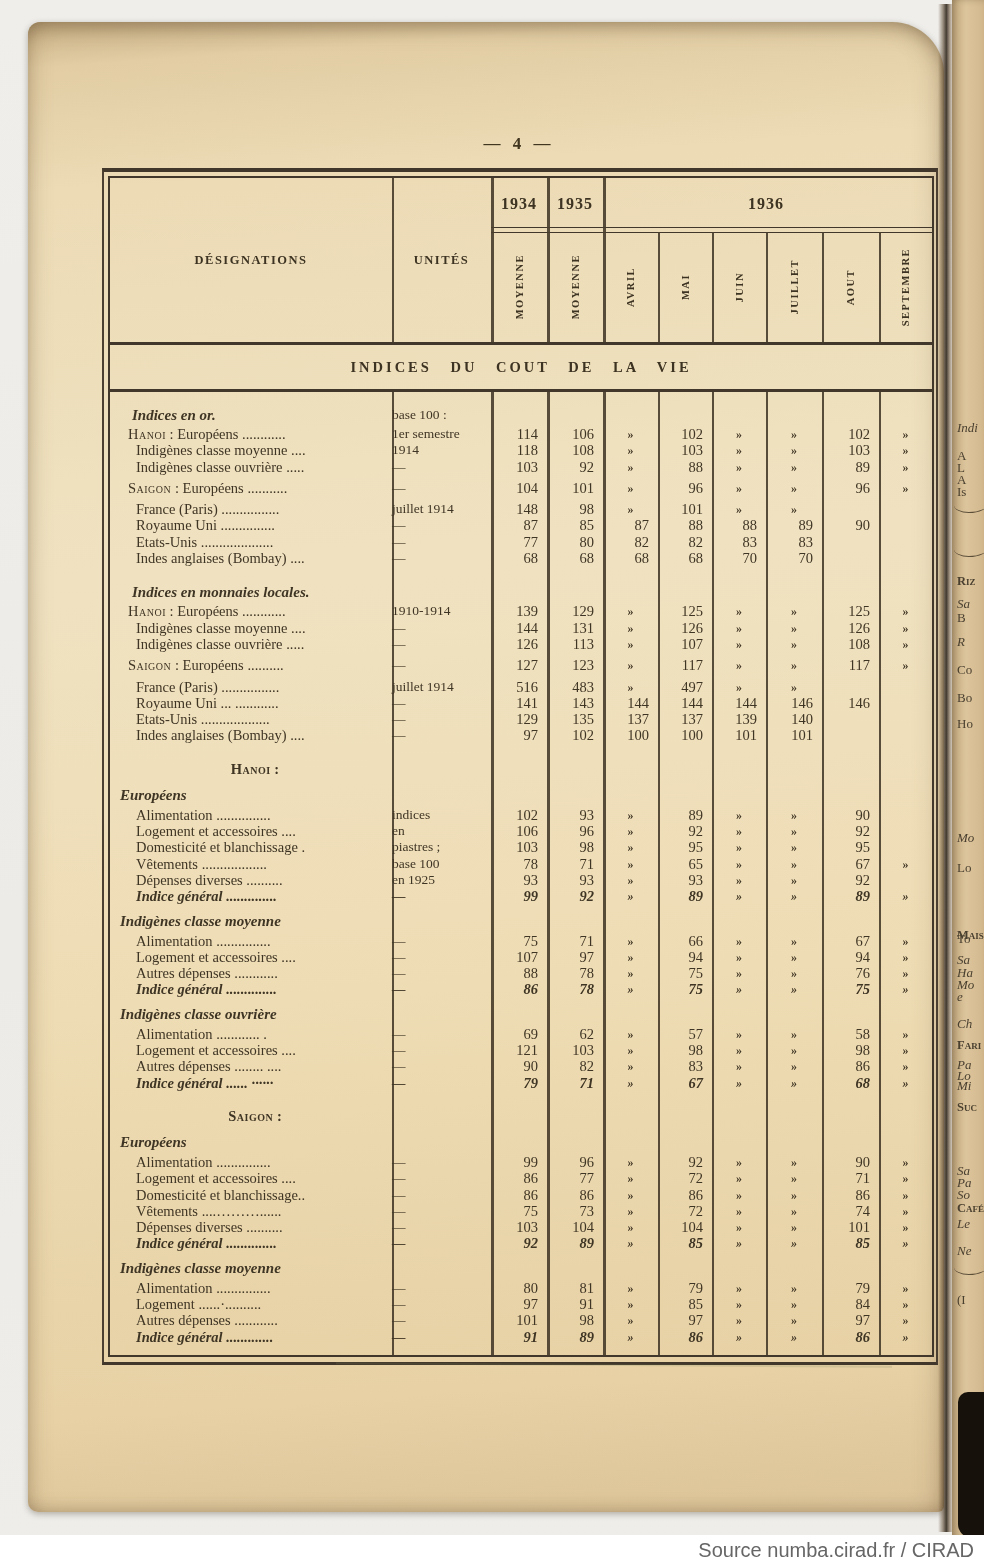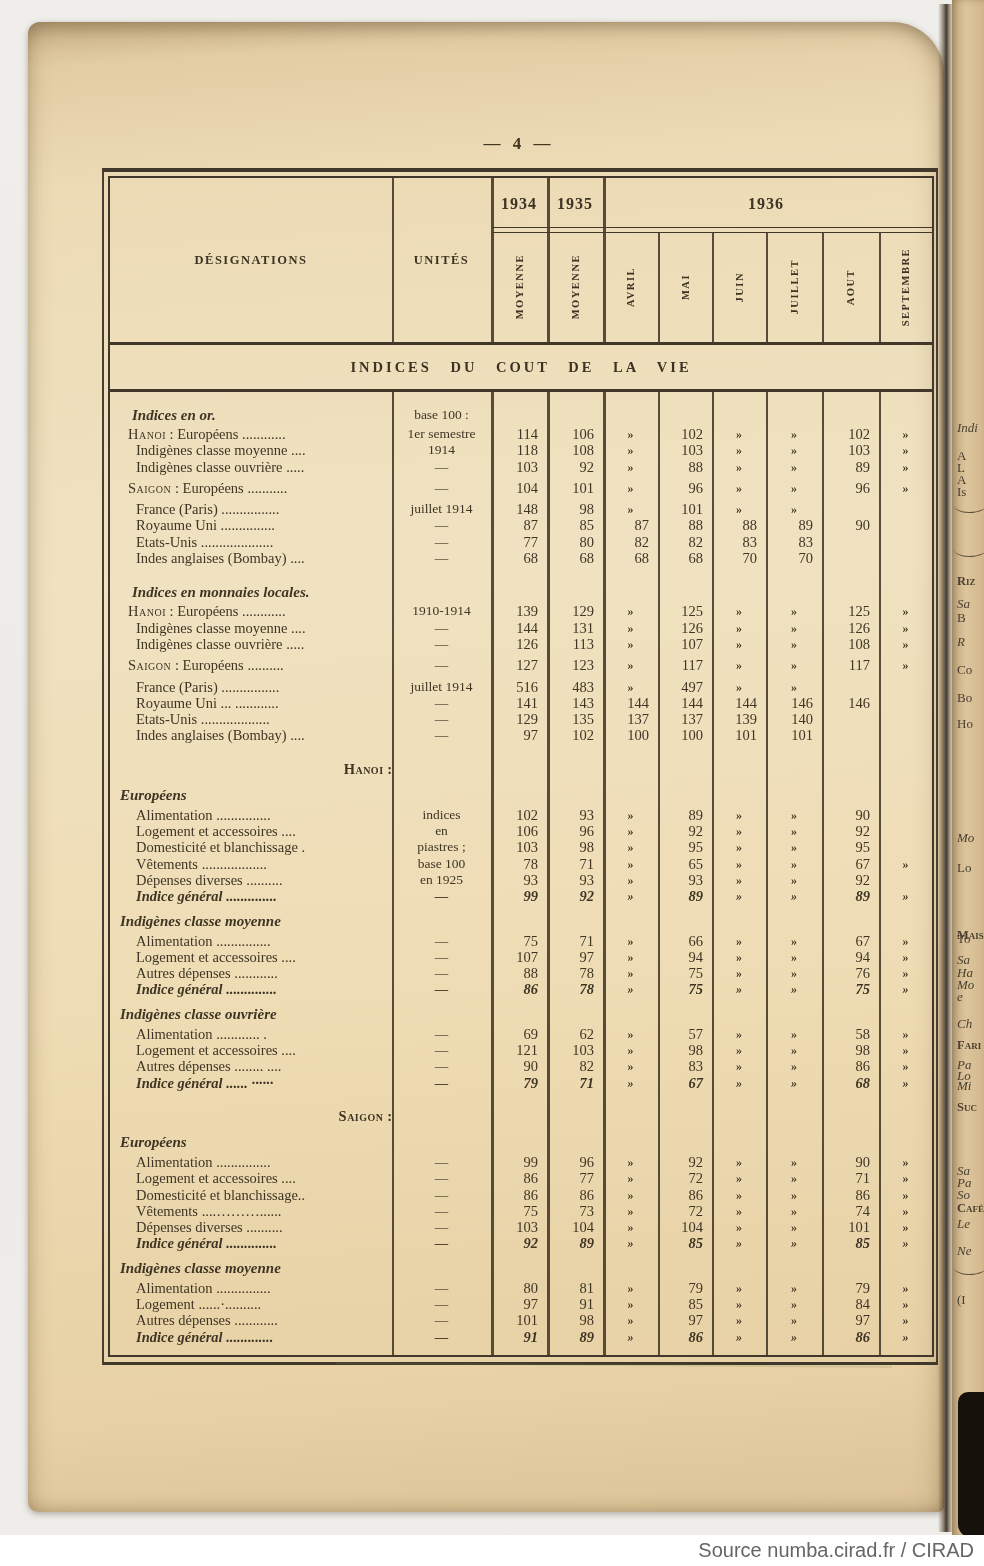--- a/index.html
+++ b/index.html
@@ -53,29 +53,29 @@
 
   .tbody{position:relative;padding:8px 0 10px;}
   .vr{position:absolute;background:#4a3f2e;opacity:.92;}
 
   .trow{display:grid;position:relative;z-index:2;
         grid-template-columns:282px 99px 56px 56px 55px 54px 54px 56px 57px 53px;
         height:16.3px;line-height:16.3px;font-size:14.5px;color:#3f3524;}
   .trow .c{overflow:visible;white-space:nowrap;}
   .trow .label{padding-left:26px;}
   .trow.hasSC .label{padding-left:18px;}
-  .trow .unit{text-align:center;font-size:13.5px;}
+  .trow .unit{font-size:13.5px;}
   .trow .val{text-align:right;padding-right:9px;font-size:14.5px;}
   .trow .val.ditto{text-align:center;padding-right:0;font-size:12px;font-weight:bold;}
   .sc{font-variant:small-caps;letter-spacing:.5px;}
   .trow.group{height:22px;line-height:22px;margin-top:4px;font-style:italic;font-weight:bold;}
   .trow.group .label{padding-left:22px;font-size:15px;}
   .trow.group .unit{font-style:normal;font-weight:normal;}
   .trow.center{height:20px;line-height:20px;margin-top:10px;font-weight:bold;}
-  .trow.center .label{text-align:right;padding-left:8px;font-size:14.5px;}
+  .trow.center .label{text-align:center;padding-left:8px;font-size:14.5px;}
   .trow.subh{height:20px;line-height:20px;margin:6px 0 2px;font-style:italic;font-weight:bold;}
   .trow.subh .label{padding-left:10px;font-size:15px;}
   .trow.em,.trow.em .val{font-style:italic;font-weight:bold;}
   .gaprow{position:relative;z-index:2;}
   .section{position:relative;}
   .section + .section{margin-top:15px;}
 
   .ghost-line{position:absolute;left:308px;top:1342px;width:556px;height:2px;
         background:rgba(125,130,95,.20);transform:rotate(.35deg);}
 

